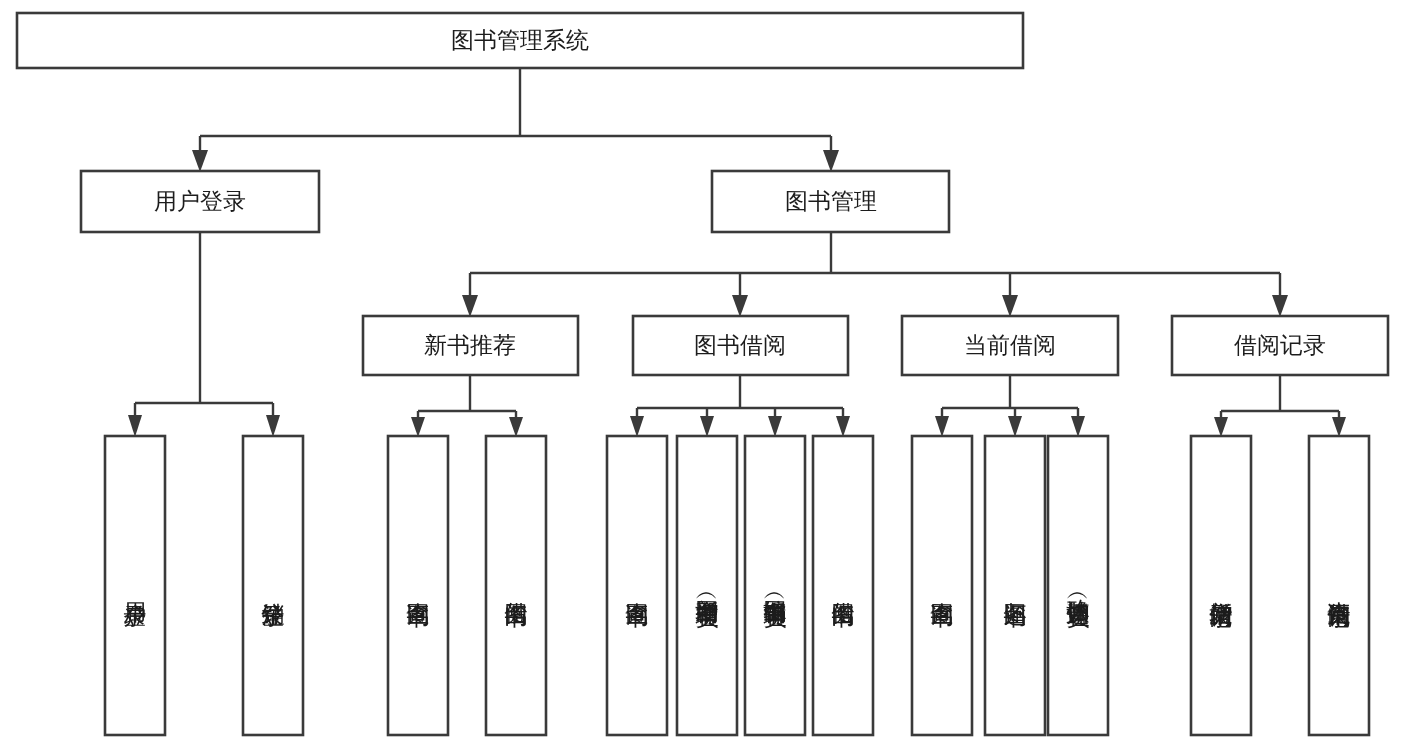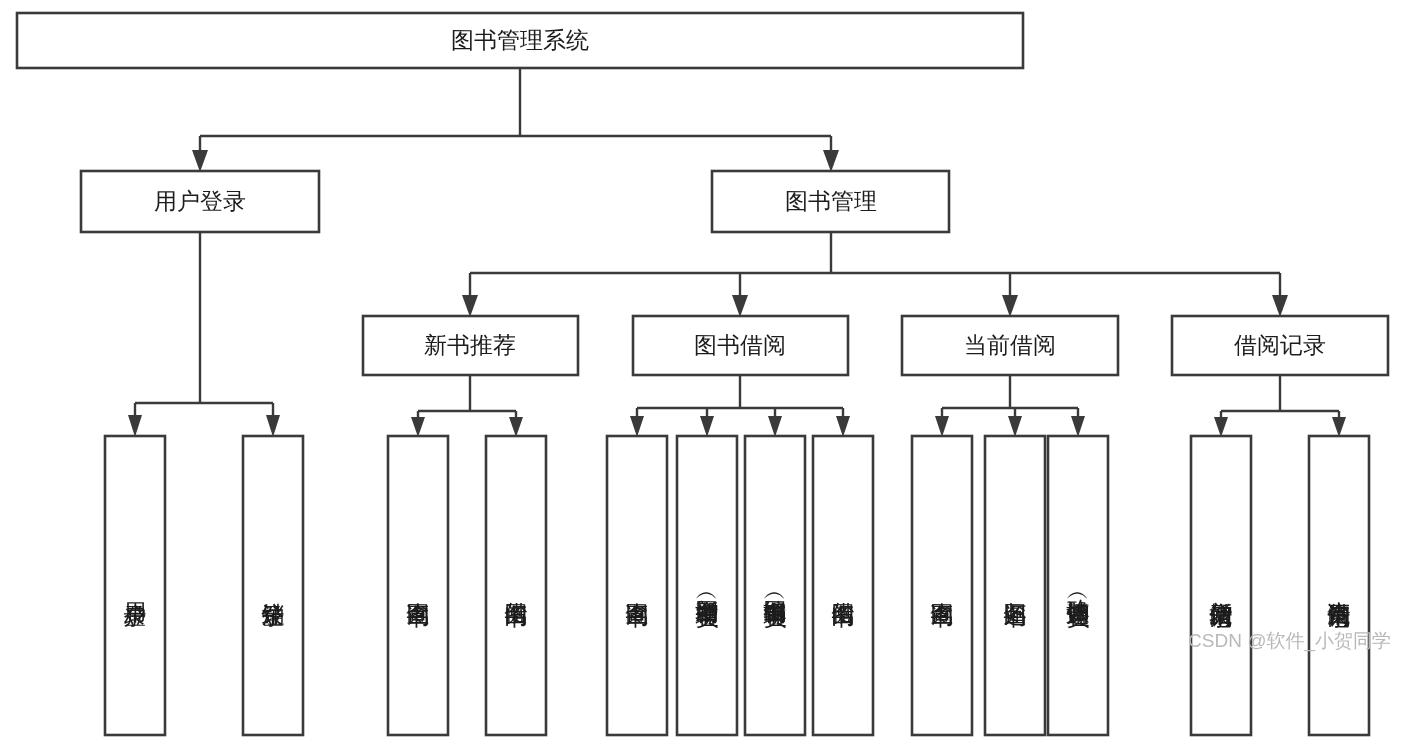--- a/index.html
+++ b/index.html
@@ -211,15 +211,14 @@
   <div class="node-label-v" style="left:607px; top:436px; width:60px; height:299px;">查询图书</div>
   <div class="node-label-v" style="left:677px; top:436px; width:60px; height:299px;">新增图书（管理员）</div>
   <div class="node-label-v" style="left:745px; top:436px; width:60px; height:299px;">编辑图书（管理员）</div>
   <div class="node-label-v" style="left:813px; top:436px; width:60px; height:299px;">借阅图书</div>
   <div class="node-label-v" style="left:912px; top:436px; width:60px; height:299px;">查询图书</div>
   <div class="node-label-v" style="left:985px; top:436px; width:60px; height:299px;">归还图书</div>
   <div class="node-label-v" style="left:1048px; top:436px; width:60px; height:299px;">确认归还（管理员）</div>
   <div class="node-label-v" style="left:1191px; top:436px; width:60px; height:299px;">新增借阅记录</div>
   <div class="node-label-v" style="left:1309px; top:436px; width:60px; height:299px;">查询借阅记录</div>
 
-  <div class="watermark">CSDN @软件_小贺同学</div>
 
 </div>
 
 </body></html>

